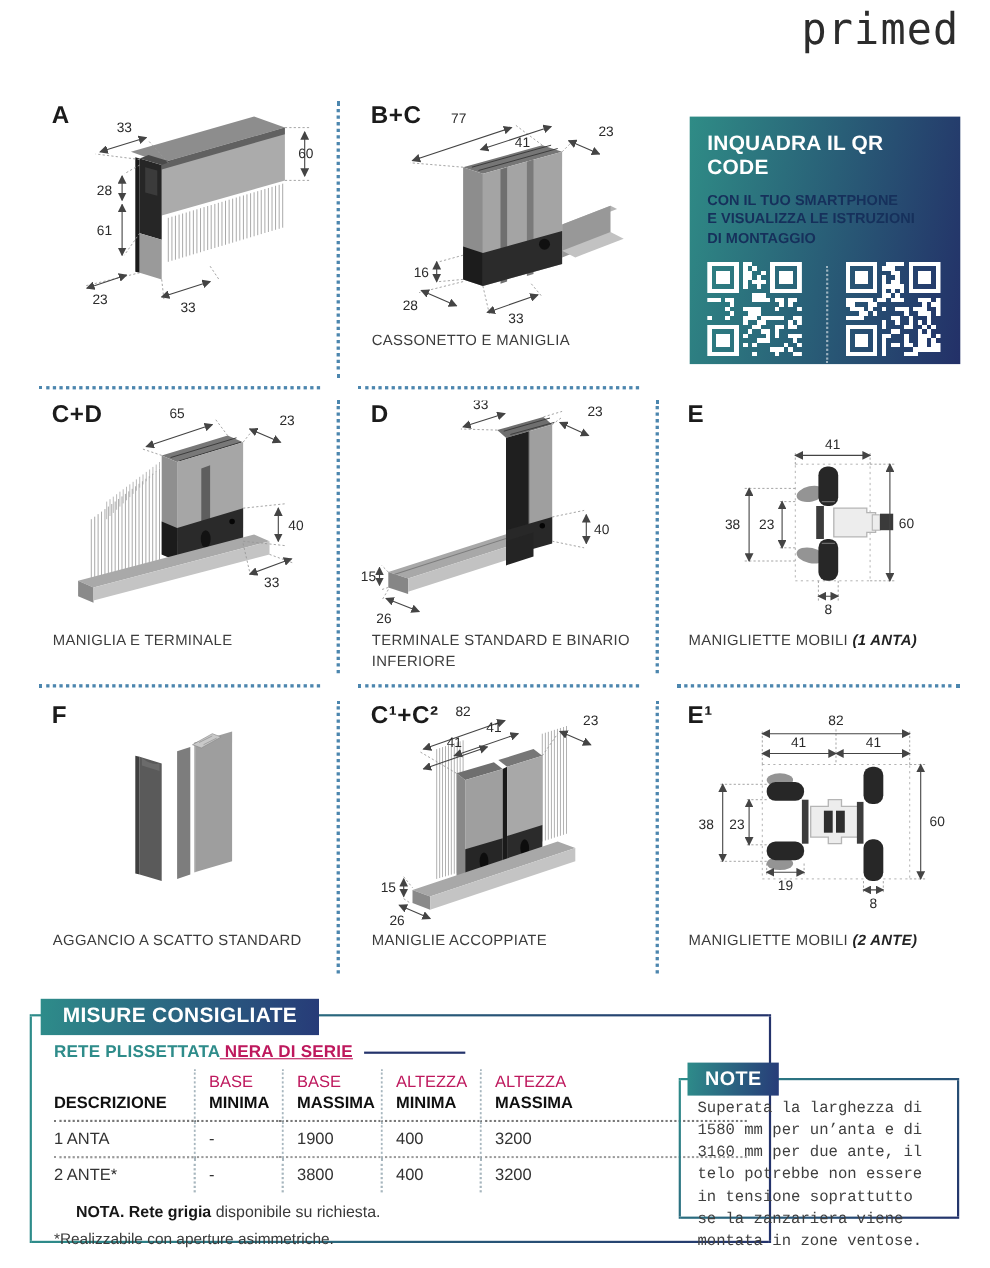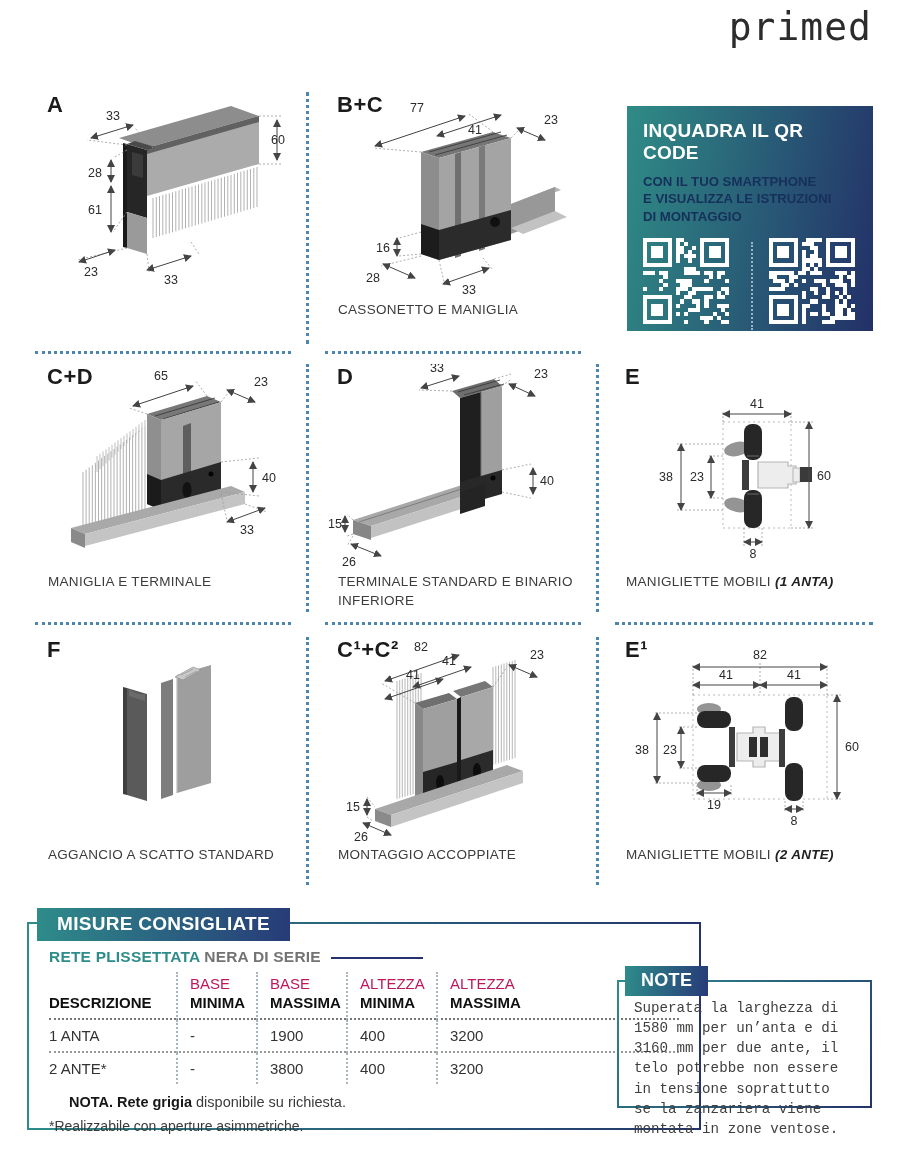--- a/index.html
+++ b/index.html
@@ -39,21 +39,21 @@
   .slot{stroke:#3c3c3c;stroke-width:.9;}
   
   .misure{position:absolute;left:27px;top:922px;width:674px;height:208px;box-sizing:border-box;
           border:2px solid;border-image:linear-gradient(90deg,#2E8C8A,#24336B) 1;
           padding:20px 20px 0 20px;}
   .tab{position:absolute;top:-16px;left:8px;padding:5px 20px 6px;
        background:linear-gradient(95deg,#2E8C8A,#273B78);color:#fff;
        font-size:19px;font-weight:800;letter-spacing:.3px;}
   .subtitle{font-size:15.5px;font-weight:800;letter-spacing:.2px;margin:4px 0 6px;}
   .subtitle .teal{color:#2E8C8A;}
-  .subtitle .navy{color:#737373;}
+  .subtitle .navy{color:#be185d;text-decoration:underline;}
   .subtitle .rule{display:inline-block;width:92px;height:2px;background:#24336B;margin-left:10px;vertical-align:middle;}
   .tbl{display:grid;grid-template-columns:127px 80px 90px 90px 1fr;margin-top:4px;}
   .th{padding:3px 0 7px 12px;border-bottom:2px dotted #777;}
   .th .l1{display:block;font-size:15px;color:#be185d;}
   .th .l2{display:block;font-size:15px;font-weight:800;color:#101010;margin-top:2px;}
   .th-first{padding-left:0;display:flex;align-items:flex-end;}
   .td{padding:7px 0 7px 12px;font-size:15px;color:#333;}
   .td-first{padding-left:0;}
   .colsep{border-left:2px dotted #A7B6BE;}
   .row1{border-bottom:2px dotted #999;}
@@ -613,21 +613,21 @@
       <text class="dim" x="124" y="28">41</text>
       <line class="dl" x1="60" y1="62" x2="118" y2="42" marker-start="url(#ar)" marker-end="url(#ar)"></line>
       <text class="dim" x="88" y="42">41</text>
       <line class="dl" x1="184" y1="28" x2="212" y2="40" marker-start="url(#ar)" marker-end="url(#ar)"></line>
       <text class="dim" x="212" y="22">23</text>
       <line class="dl" x1="42" y1="162" x2="42" y2="178" marker-start="url(#ar)" marker-end="url(#ar)"></line>
       <text class="dim" x="28" y="174">15</text>
       <line class="dl" x1="38" y1="186" x2="66" y2="198" marker-start="url(#ar)" marker-end="url(#ar)"></line>
       <text class="dim" x="36" y="204">26</text>
     </svg>
-    <div class="caption">MONTAGGIO ACCOPPIATE</div>
+    <div class="caption">MANIGLIE ACCOPPIATE</div>
   </div>
 
   <div class="cell cell-wide" style="left:613px;top:637px;">
     <div class="dlabel">E¹</div>
     <svg class="diag" width="265" height="205" viewBox="0 0 265 205">
       <rect class="dr" x="80" y="58" width="134" height="104"></rect>
       <line class="ld" x1="147" y1="26" x2="147" y2="58"></line>
       <ellipse cx="96" cy="72" rx="12" ry="6" fill="#949494"></ellipse>
       <ellipse cx="96" cy="148" rx="12" ry="6" fill="#949494"></ellipse>
       <path d="M124,96h16v-6h12v6h16v28h-16v6h-12v-6h-16z" fill="#ededed" stroke="#b5b5b5" stroke-width="1.2"></path>

